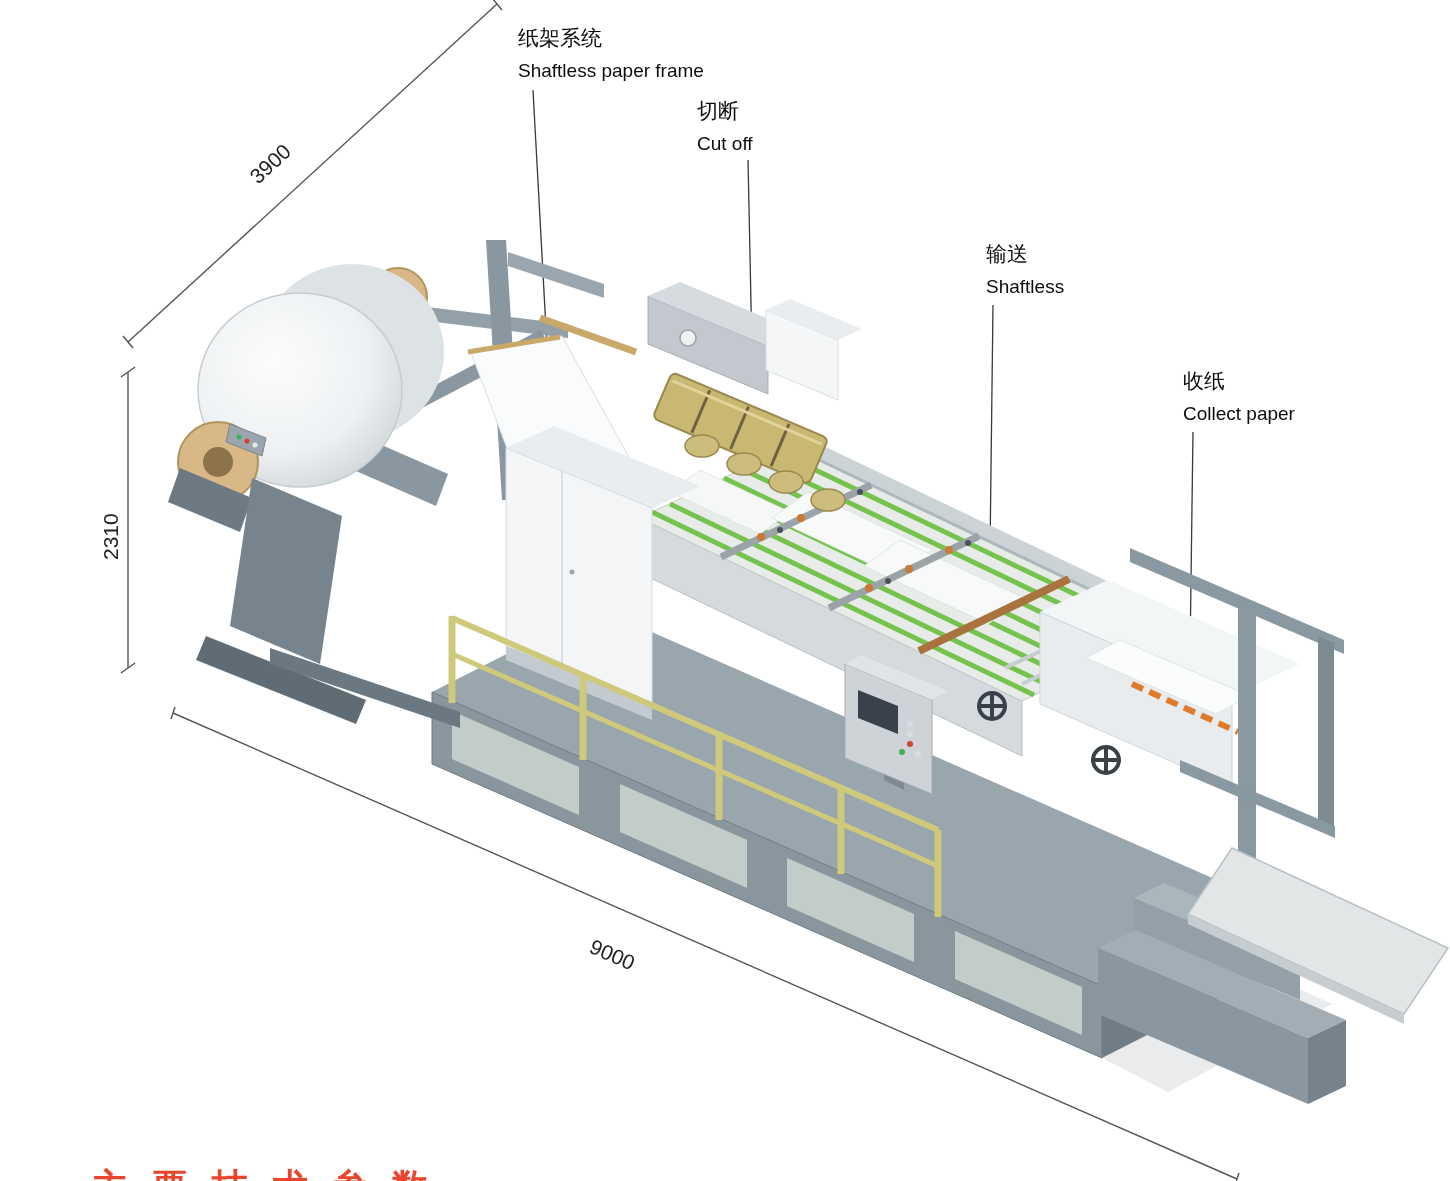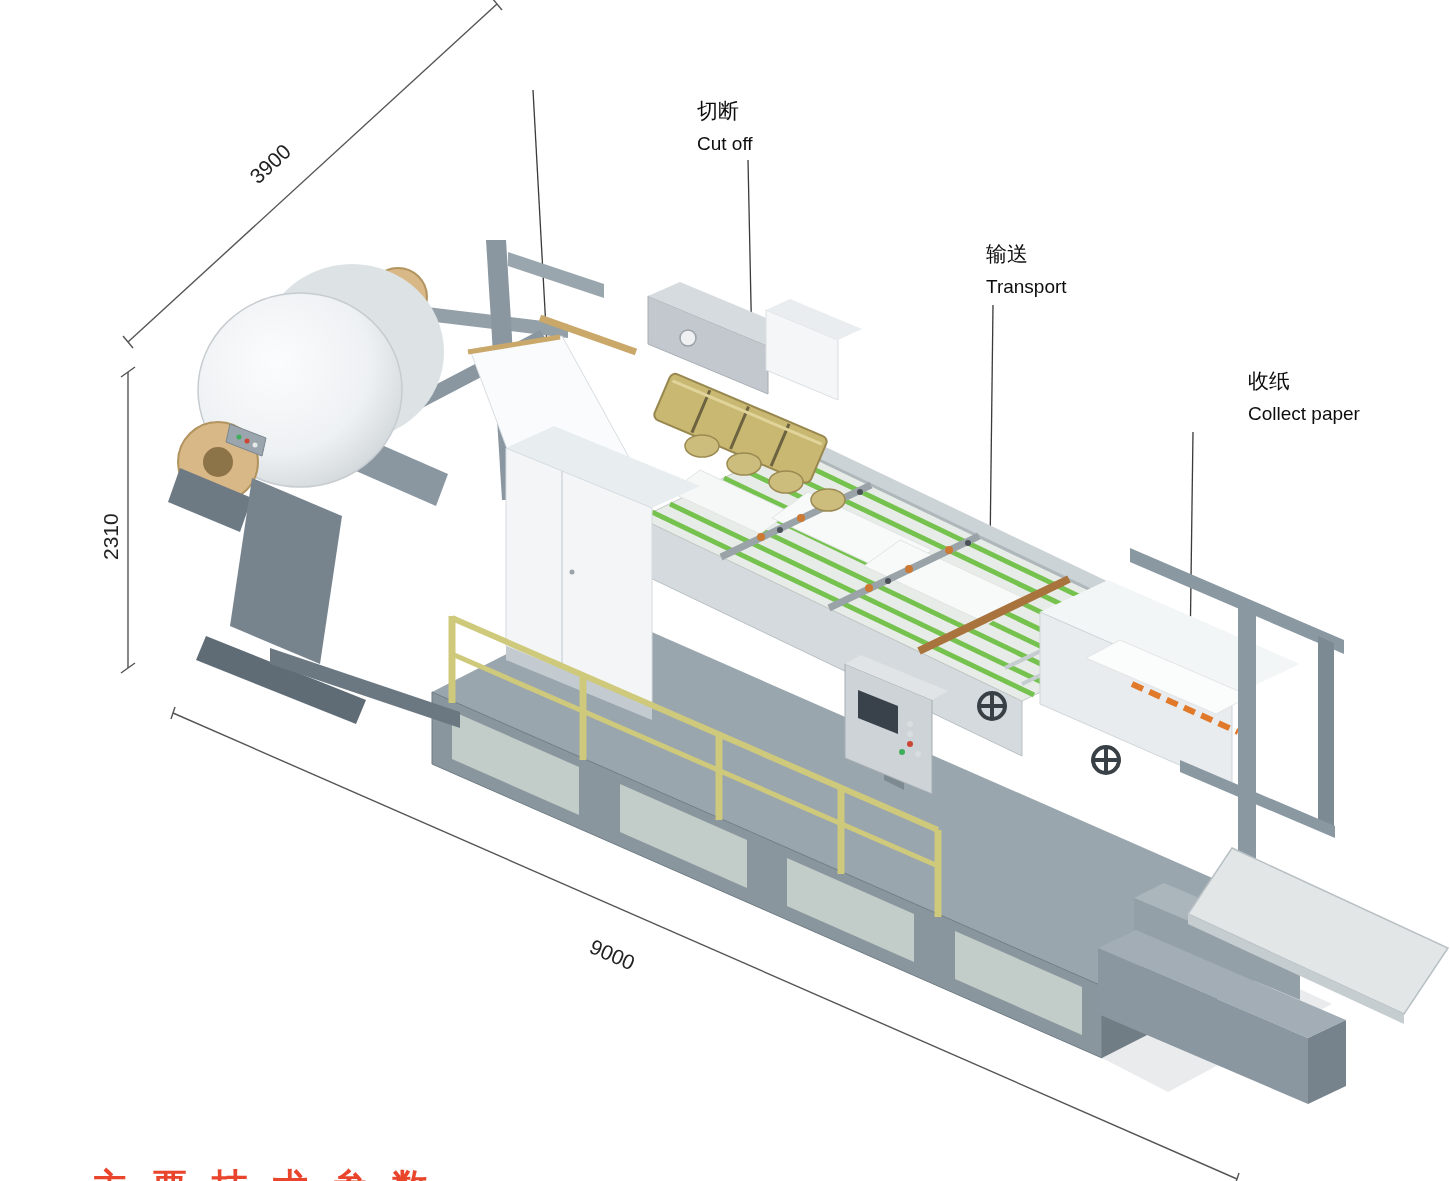--- a/index.html
+++ b/index.html
@@ -226,31 +226,35 @@
     <polygon points="845,664 932,700 948,691 861,655" fill="#e0e4e6"></polygon>
     <polygon points="858,690 898,706 898,734 858,718" fill="#39424a"></polygon>
     <circle cx="910" cy="724" r="3" fill="#d8dee0"></circle>
     <circle cx="910" cy="734" r="3" fill="#d8dee0"></circle>
     <circle cx="910" cy="744" r="3" fill="#cc4633"></circle>
     <circle cx="902" cy="752" r="3" fill="#3fae5a"></circle>
     <circle cx="918" cy="754" r="3" fill="#d8dee0"></circle>
   </g>
 </svg>
 
+<div class="callout" style="left:518px;top:27px;">
+  <p class="zh">纸架系统</p>
+  <p class="en">Shaftless paper frame</p>
+</div>
 
 <div class="callout" style="left:697px;top:100px;">
   <p class="zh">切断</p>
   <p class="en">Cut off</p>
 </div>
 
 <div class="callout" style="left:986px;top:243px;">
   <p class="zh">输送</p>
-  <p class="en">Transport</p>
-</div>
-
-<div class="callout" style="left:1248px;top:370px;">
+  <p class="en">Shaftless</p>
+</div>
+
+<div class="callout" style="left:1183px;top:370px;">
   <p class="zh">收纸</p>
   <p class="en">Collect paper</p>
 </div>
 
 <div id="caption">主要技术参数</div>
 
 </div>
 
 </body></html>

